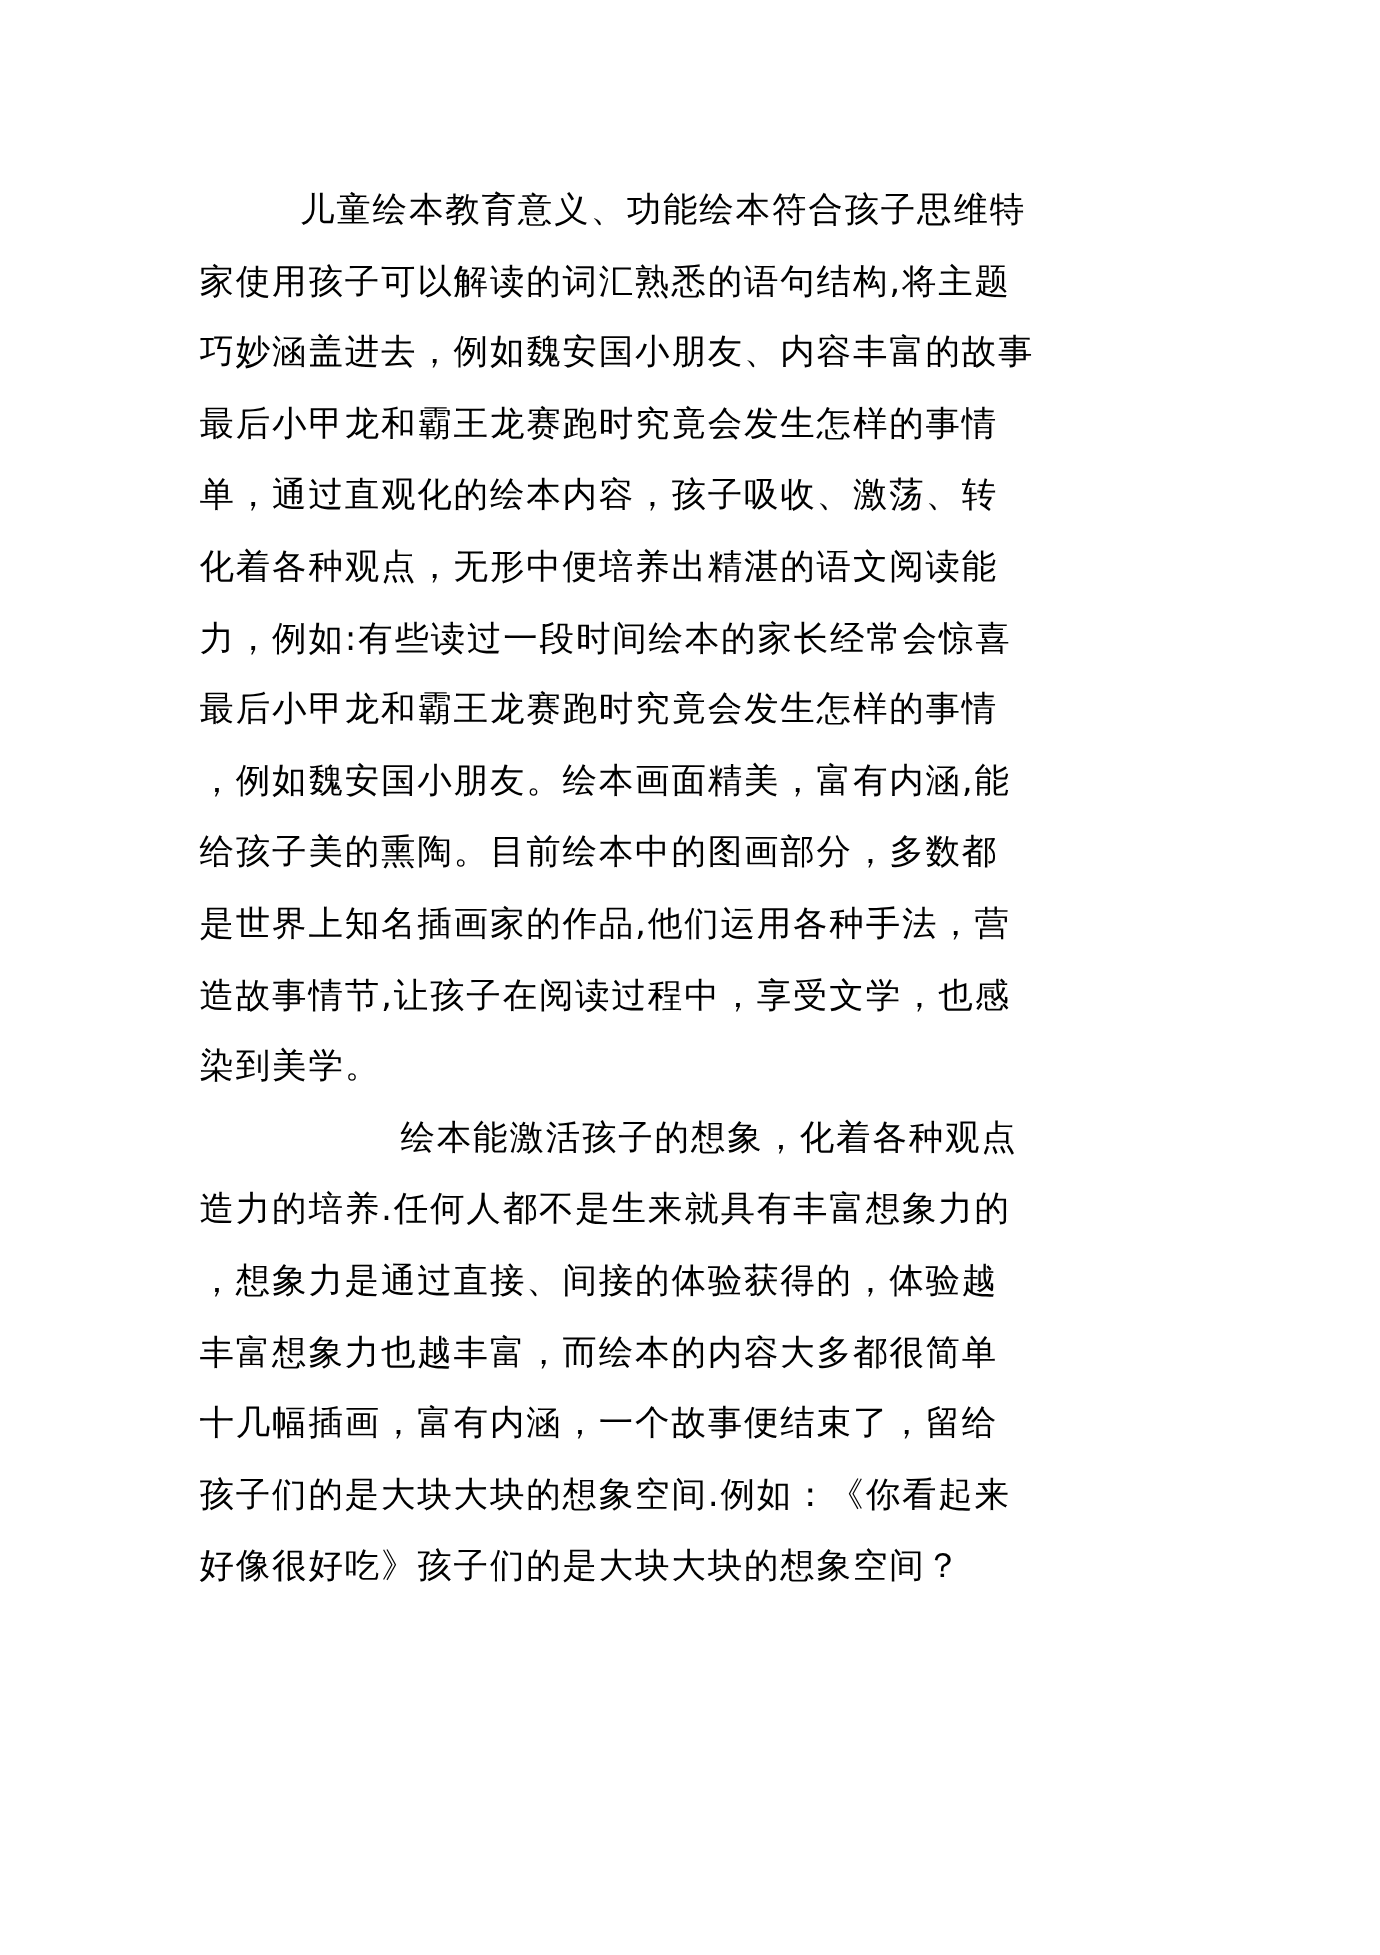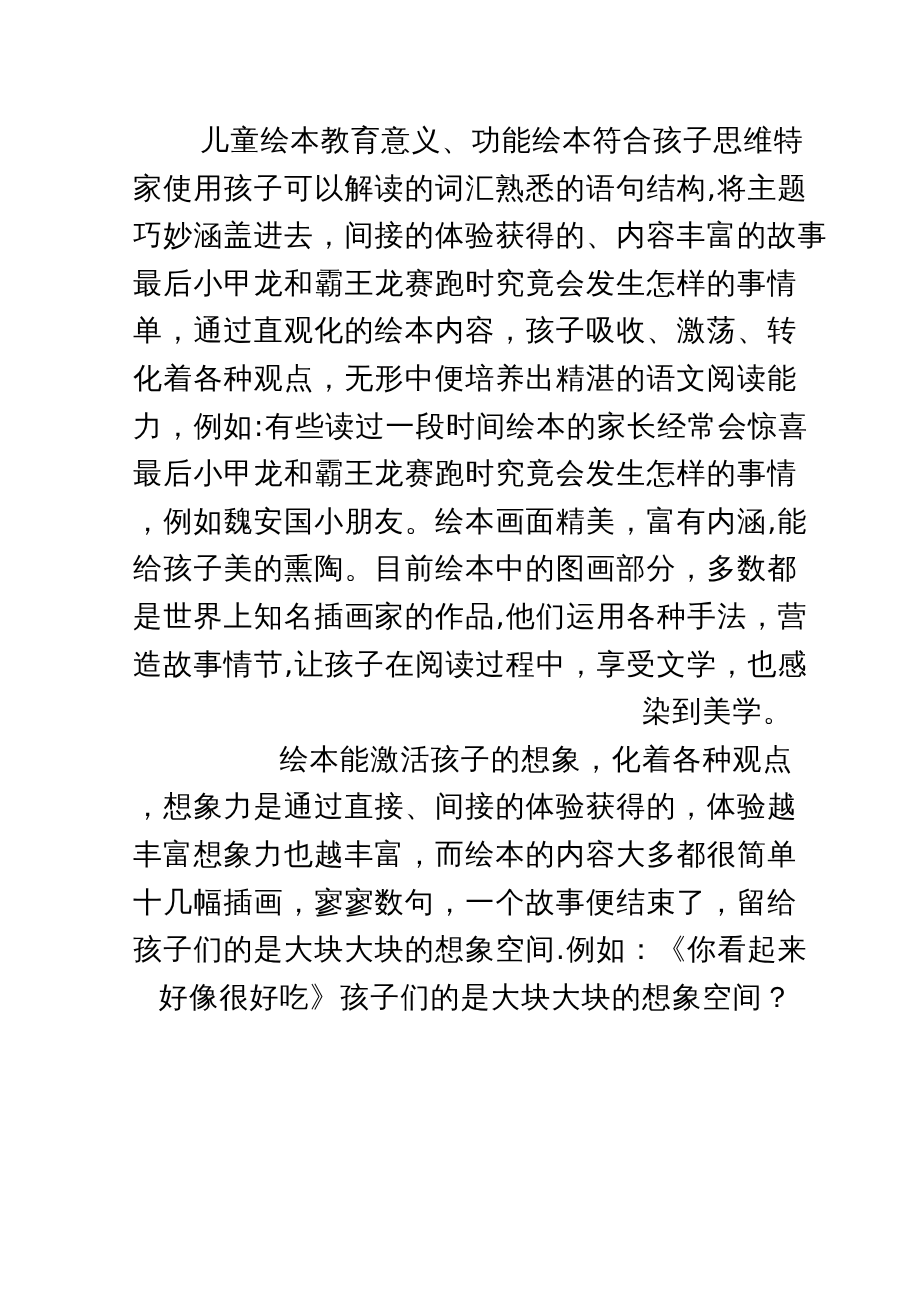--- a/index.html
+++ b/index.html
@@ -26,50 +26,50 @@
     .text-block {
       position: absolute;
       left: 133px;
       top: 117px;
       width: 660px;
     }
     .line {
       display: block;
       height: 47.6px;
       line-height: 47.6px;
-      font-size: 29px;
+      font-size: 23px;
       white-space: nowrap;
       letter-spacing: 1.2px;
-      text-align: right;
     }
     .indent-1 { padding-left: 67px; }
     .indent-2 { padding-left: 134px; }
   </style>
 </head>
 <body>
 
 <div class="page">
   <div class="text-block">
     <div>
       <span class="line indent-1">儿童绘本教育意义、功能绘本符合孩子思维特</span>
       <span class="line">家使用孩子可以解读的词汇熟悉的语句结构,将主题</span>
-      <span class="line">巧妙涵盖进去，间接的体验获得的、内容丰富的故事</span>
+      <span class="line">巧妙涵盖进去，例如魏安国小朋友、内容丰富的故事</span>
       <span class="line">最后小甲龙和霸王龙赛跑时究竟会发生怎样的事情</span>
       <span class="line">单，通过直观化的绘本内容，孩子吸收、激荡、转</span>
       <span class="line">化着各种观点，无形中便培养出精湛的语文阅读能</span>
       <span class="line">力，例如:有些读过一段时间绘本的家长经常会惊喜</span>
       <span class="line">最后小甲龙和霸王龙赛跑时究竟会发生怎样的事情</span>
       <span class="line">，例如魏安国小朋友。绘本画面精美，富有内涵,能</span>
       <span class="line">给孩子美的熏陶。目前绘本中的图画部分，多数都</span>
       <span class="line">是世界上知名插画家的作品,他们运用各种手法，营</span>
       <span class="line">造故事情节,让孩子在阅读过程中，享受文学，也感</span>
       <span class="line">染到美学。</span>
     </div>
     <div>
       <span class="line indent-2">绘本能激活孩子的想象，化着各种观点</span>
+      <span class="line">造力的培养.任何人都不是生来就具有丰富想象力的</span>
       <span class="line">，想象力是通过直接、间接的体验获得的，体验越</span>
       <span class="line">丰富想象力也越丰富，而绘本的内容大多都很简单</span>
-      <span class="line">十几幅插画，寥寥数句，一个故事便结束了，留给</span>
+      <span class="line">十几幅插画，富有内涵，一个故事便结束了，留给</span>
       <span class="line">孩子们的是大块大块的想象空间.例如：《你看起来</span>
       <span class="line">好像很好吃》孩子们的是大块大块的想象空间？</span>
     </div>
   </div>
 </div>
 
 </body></html>

